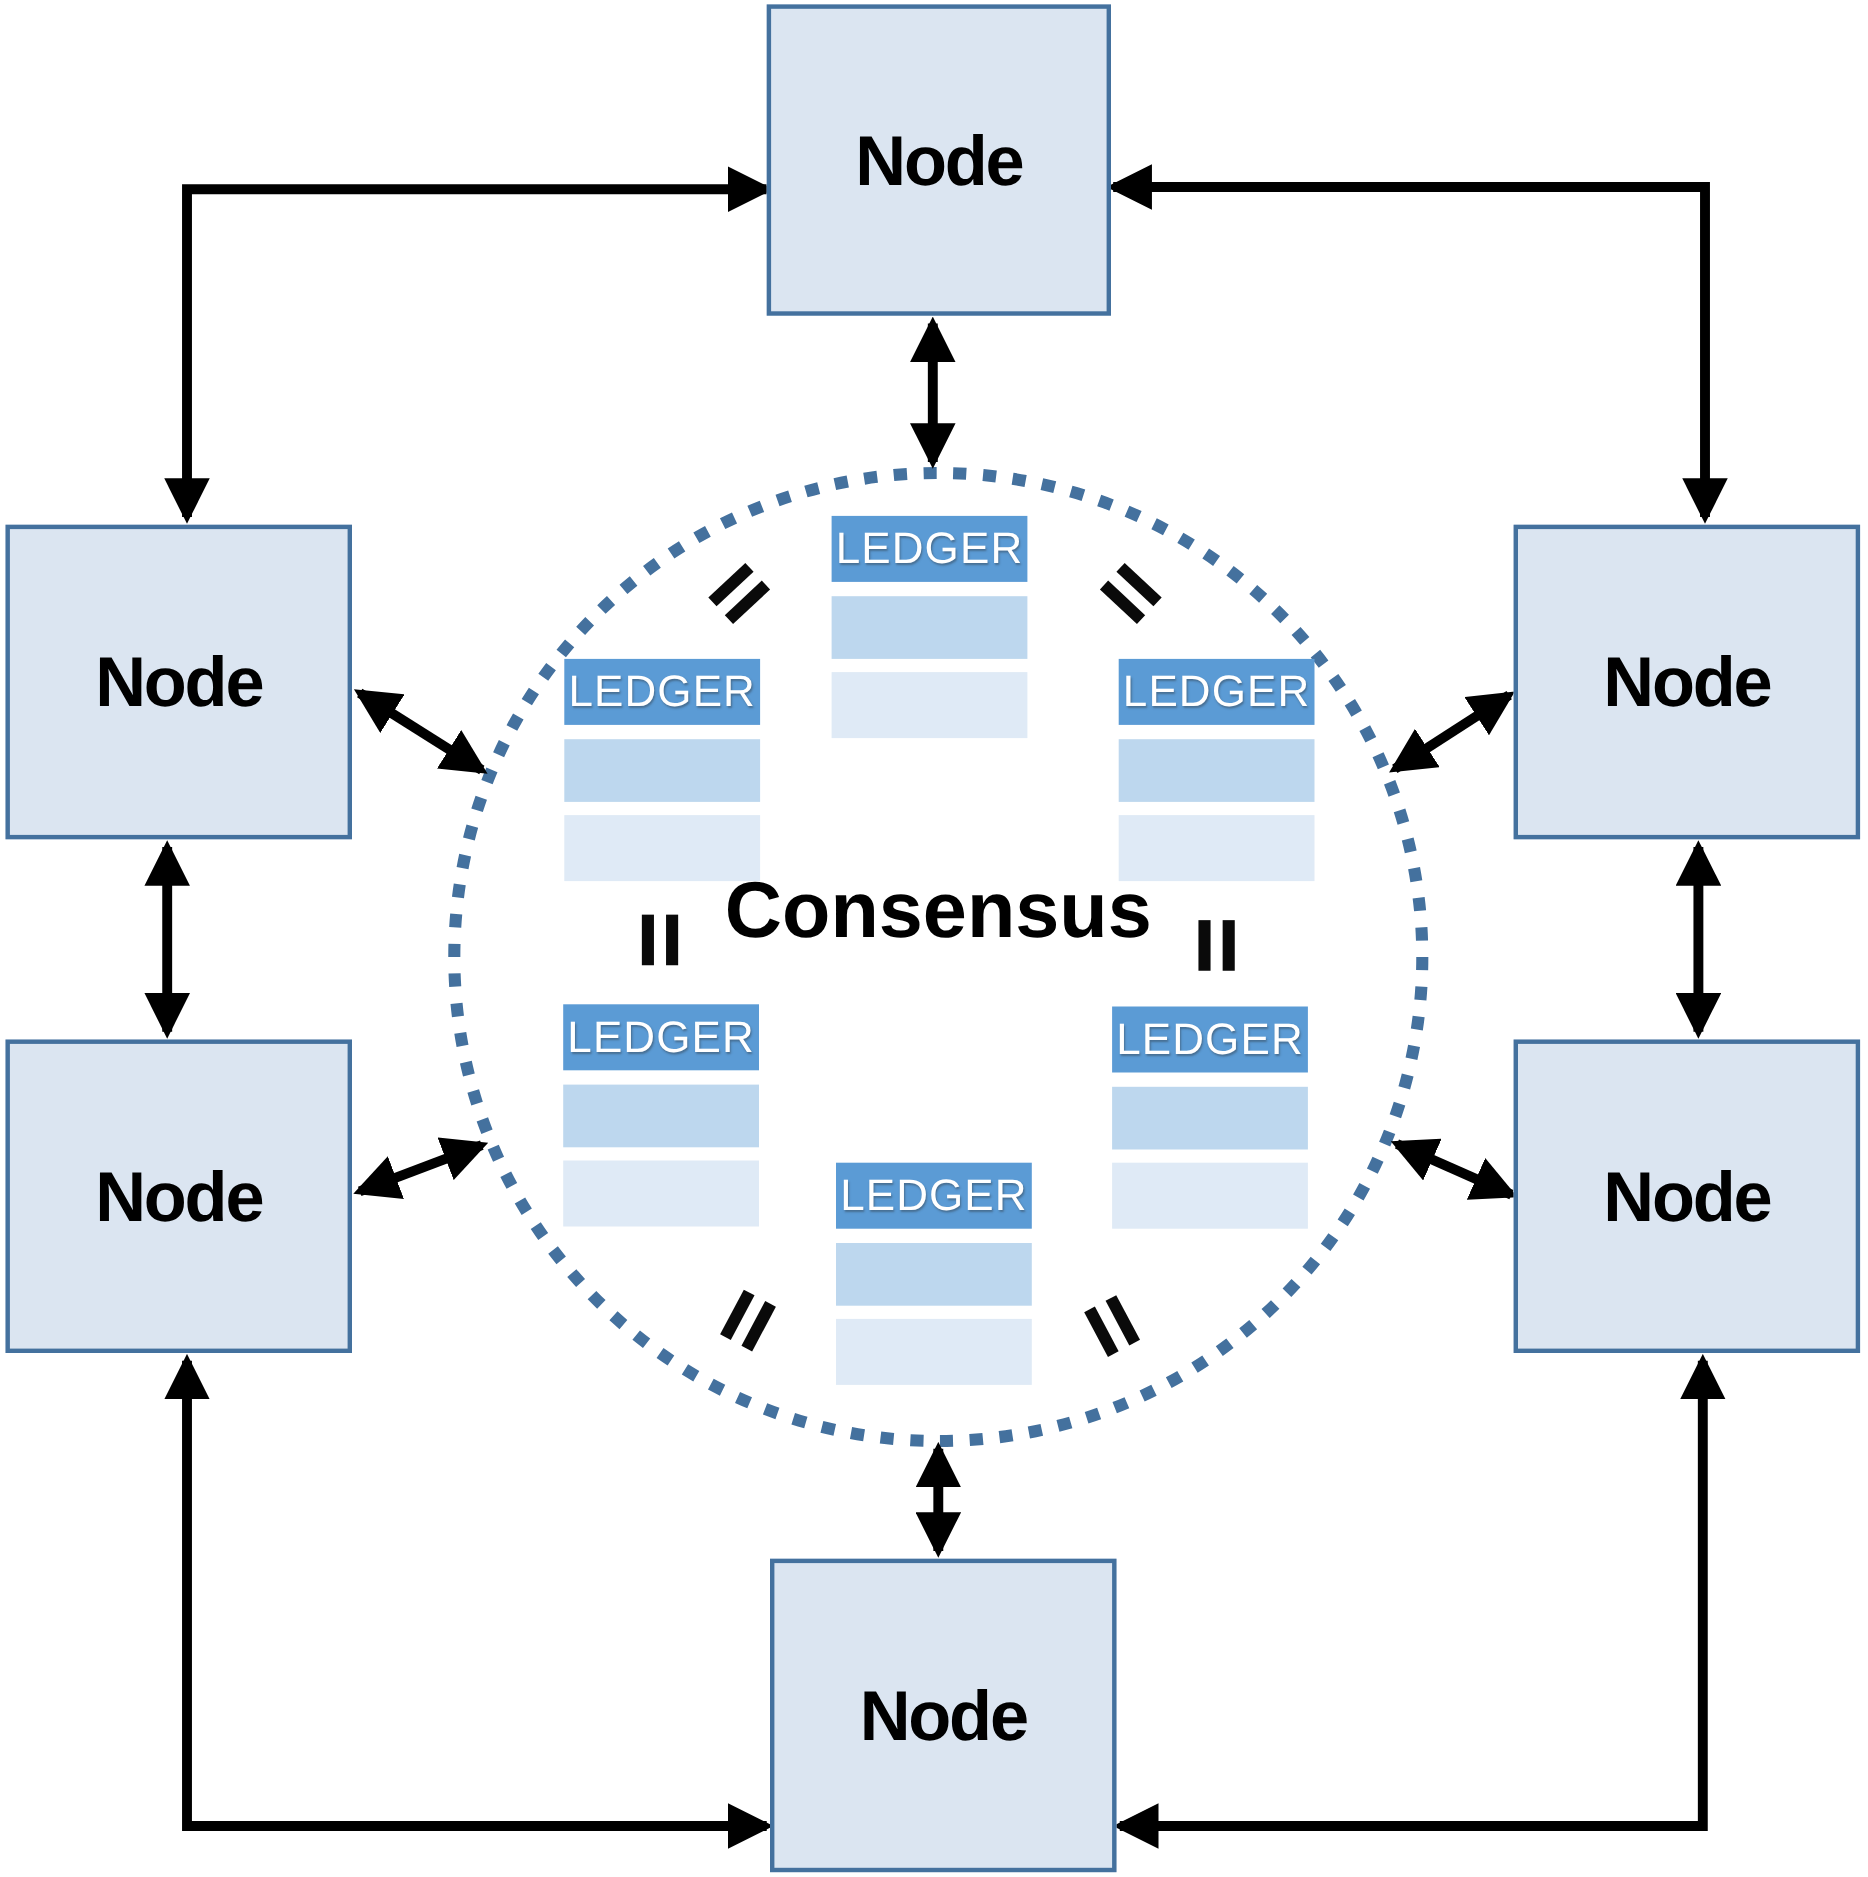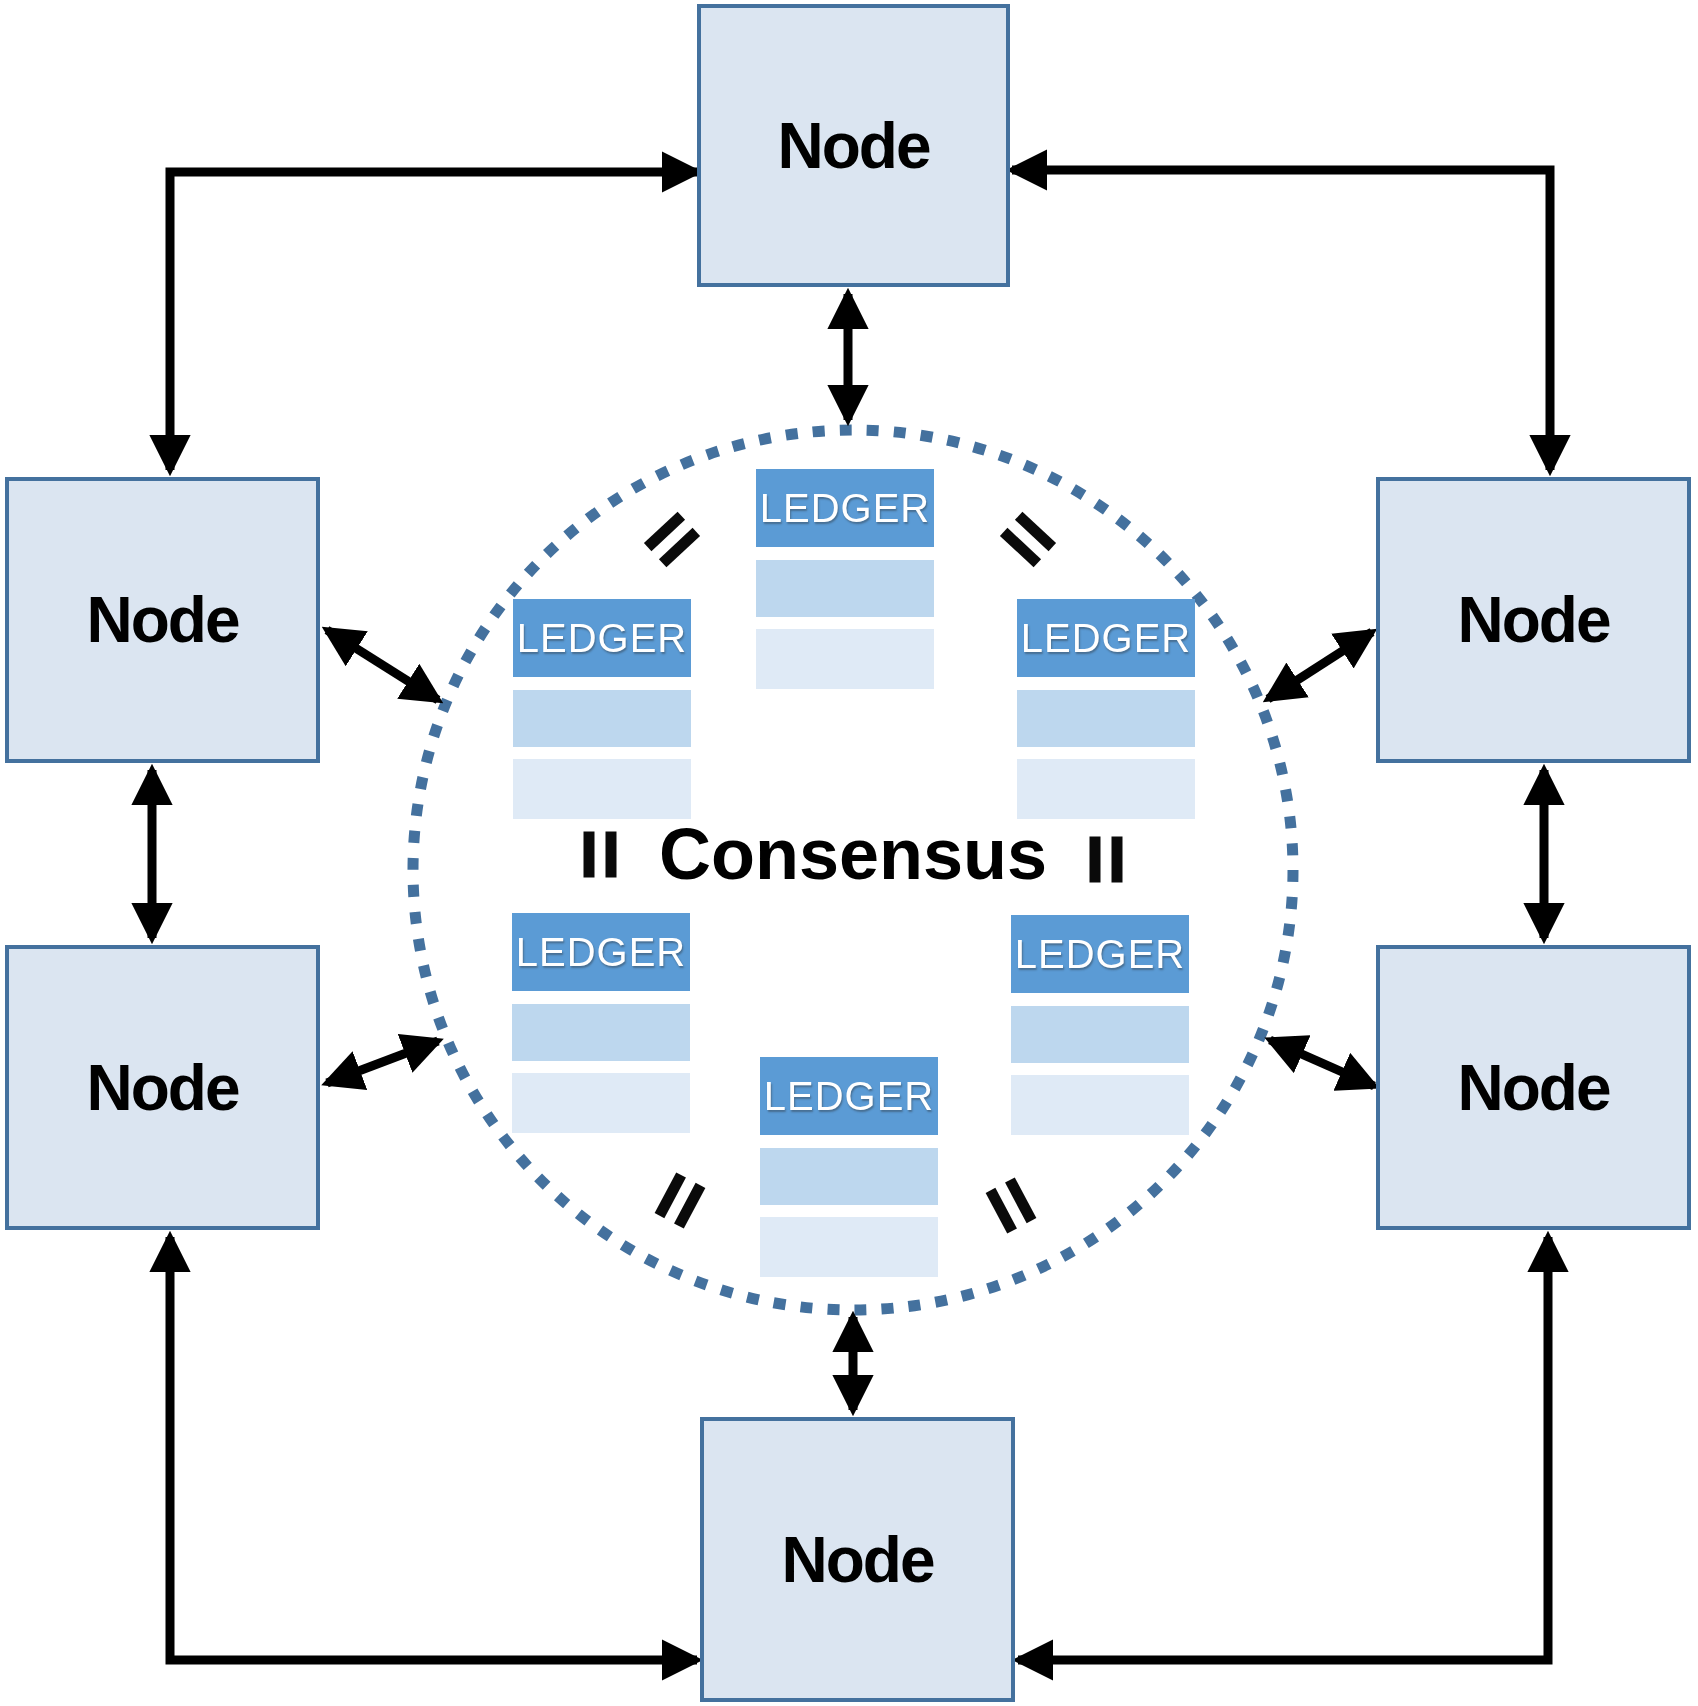--- a/index.html
+++ b/index.html
@@ -12,29 +12,29 @@
     position:absolute;box-sizing:border-box;z-index:2;
     background:var(--node-fill,#dbe5f1);
     border:4px solid var(--node-border,#44719e);
     display:flex;align-items:center;justify-content:center;
   }
   .node-label{
     font-size:64px;font-weight:700;color:#000;letter-spacing:-2px;
   }
   .ledger{position:absolute;width:178px;z-index:2;}
   .ledger-header{
-    height:78px;background:var(--ledger-header,#5b9bd5);
+    height:60px;background:var(--ledger-header,#5b9bd5);
     display:flex;align-items:center;justify-content:center;
     color:#fff;font-size:40px;letter-spacing:1px;
     text-shadow:1px 2px 2px rgba(40,40,40,.4);
   }
   .ledger-row{height:57px;margin-top:13px;background:var(--ledger-row-mid,#bdd7ee);}
   .ledger-row.light{height:60px;margin-top:12px;background:var(--ledger-row-light,#dfeaf6);}
   .consensus{
-    position:absolute;left:600px;top:814px;width:506px;height:80px;z-index:2;
+    position:absolute;left:600px;top:788px;width:506px;height:80px;z-index:2;
     text-align:center;line-height:80px;font-size:72px;font-weight:700;color:#000;
   }
   .eq{position:absolute;width:46px;height:33px;z-index:2;}
   .eq::before,.eq::after{
     content:"";position:absolute;left:0;width:46px;height:11px;background:#0a0a0a;
   }
   .eq::before{top:0;}
   .eq::after{bottom:0;}
   .eq.nw{left:649px;top:523px;transform:rotate(-43deg);}
   .eq.ne{left:1005px;top:523px;transform:rotate(43deg);}

